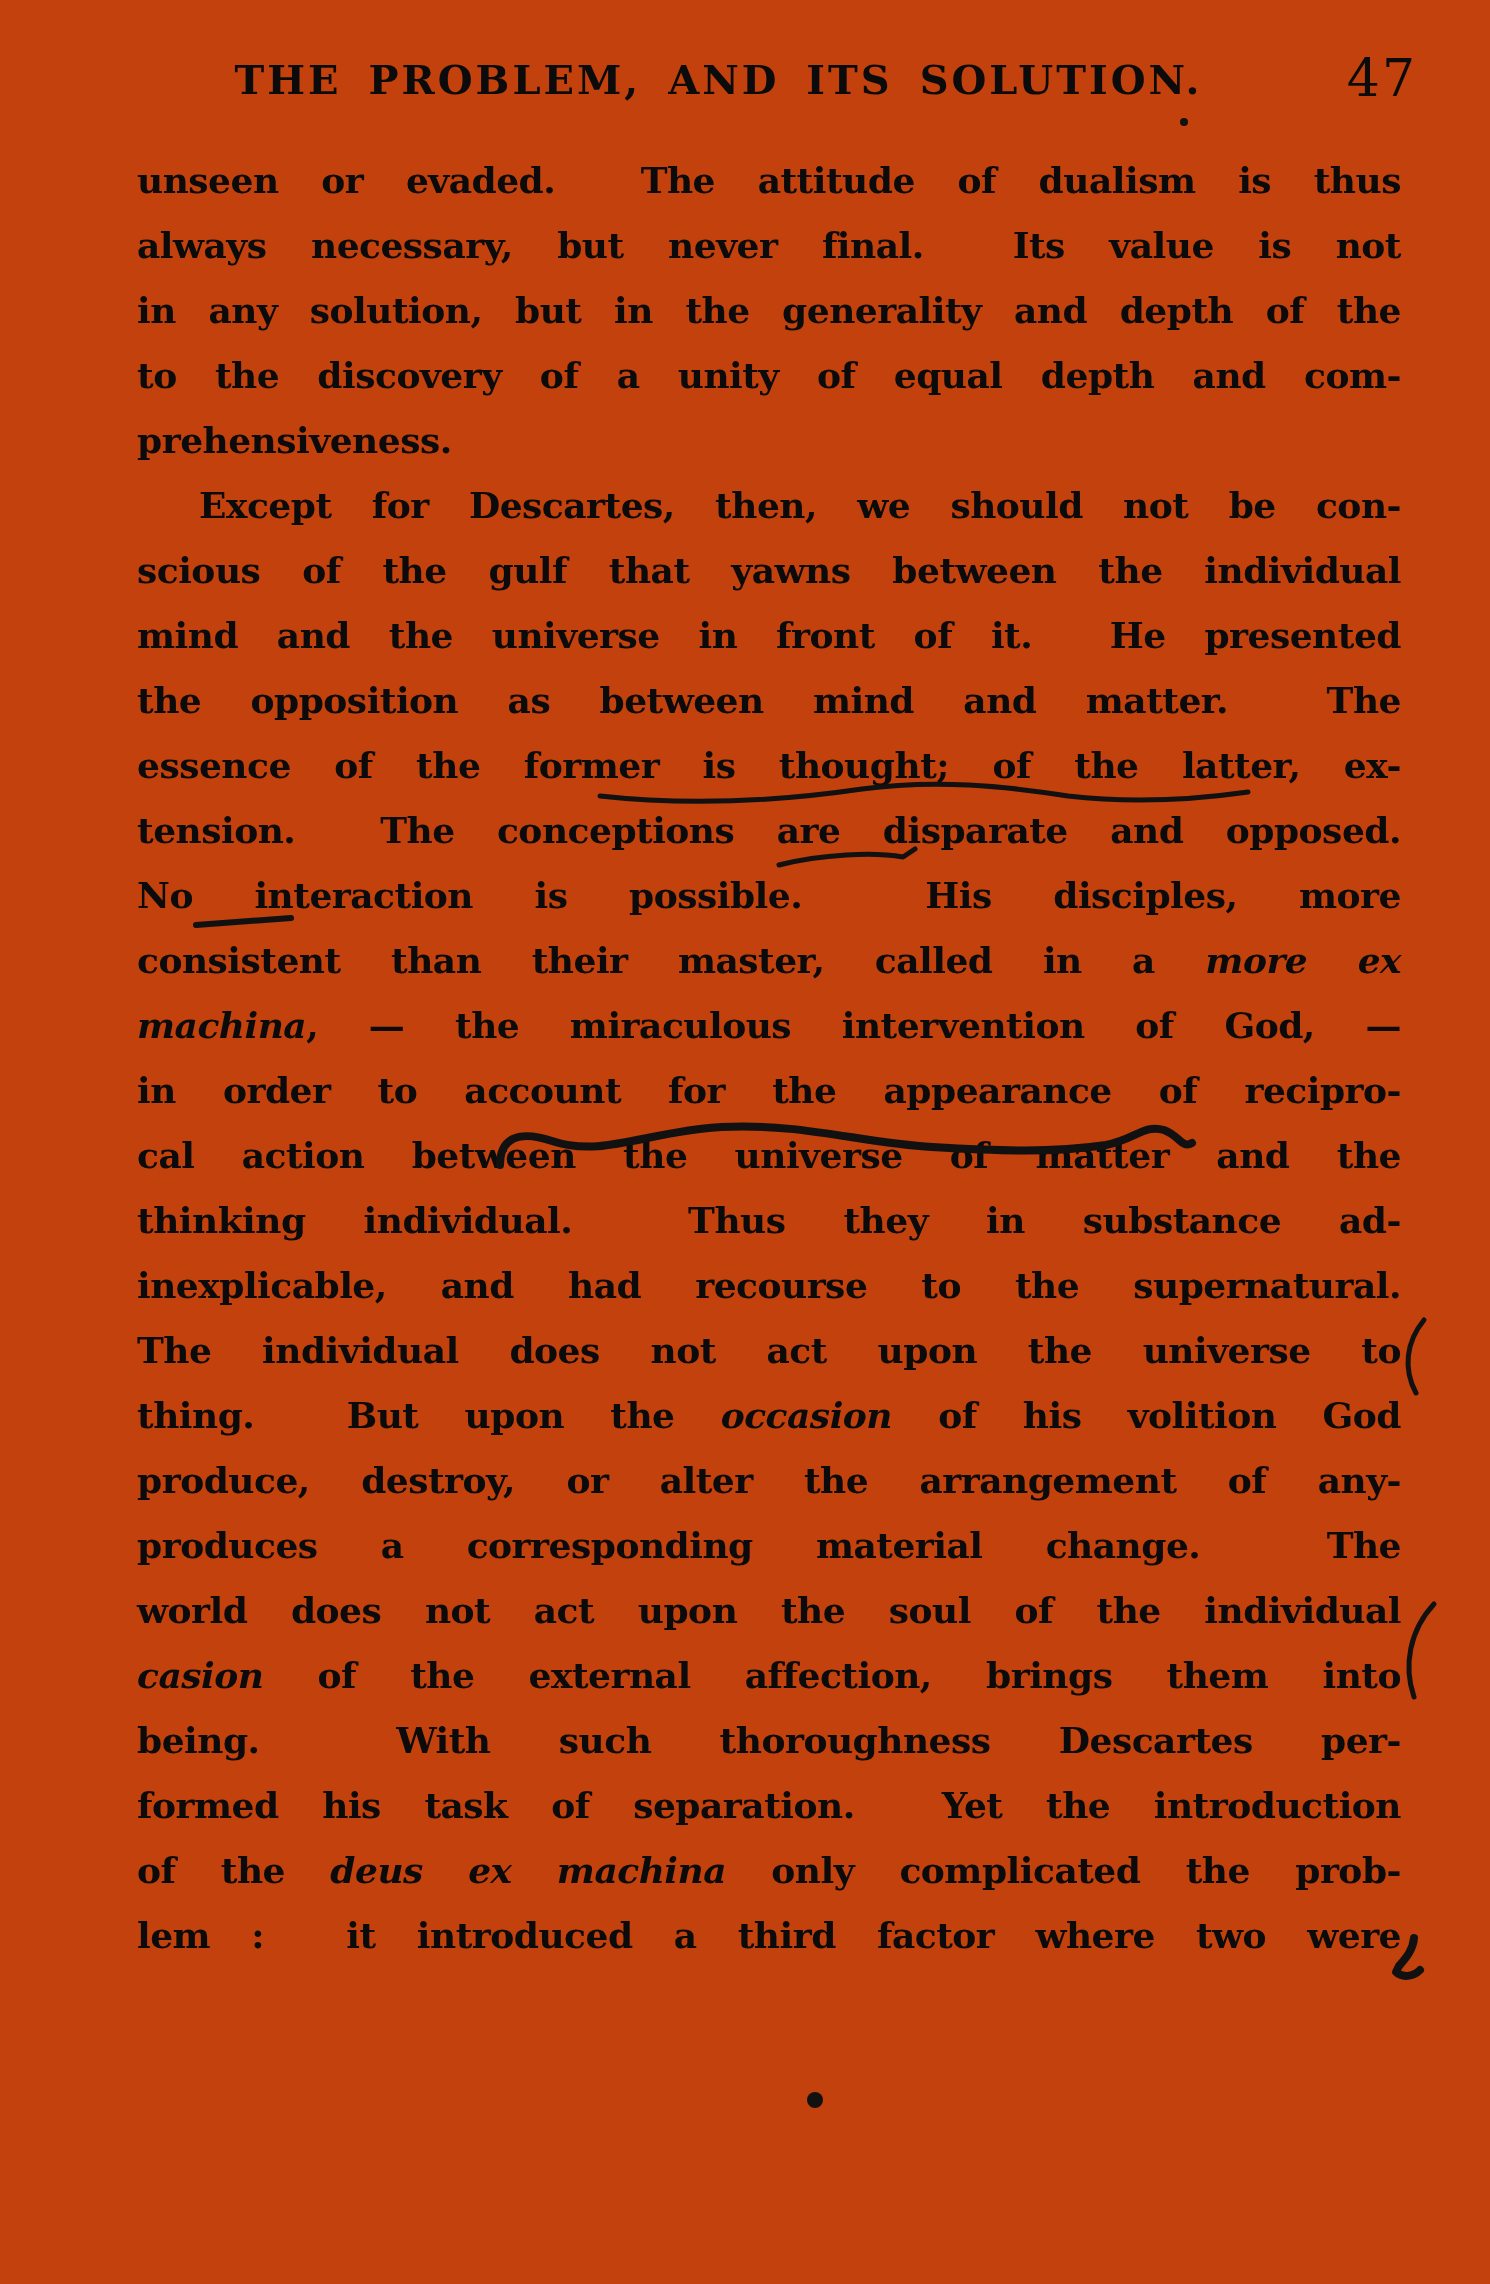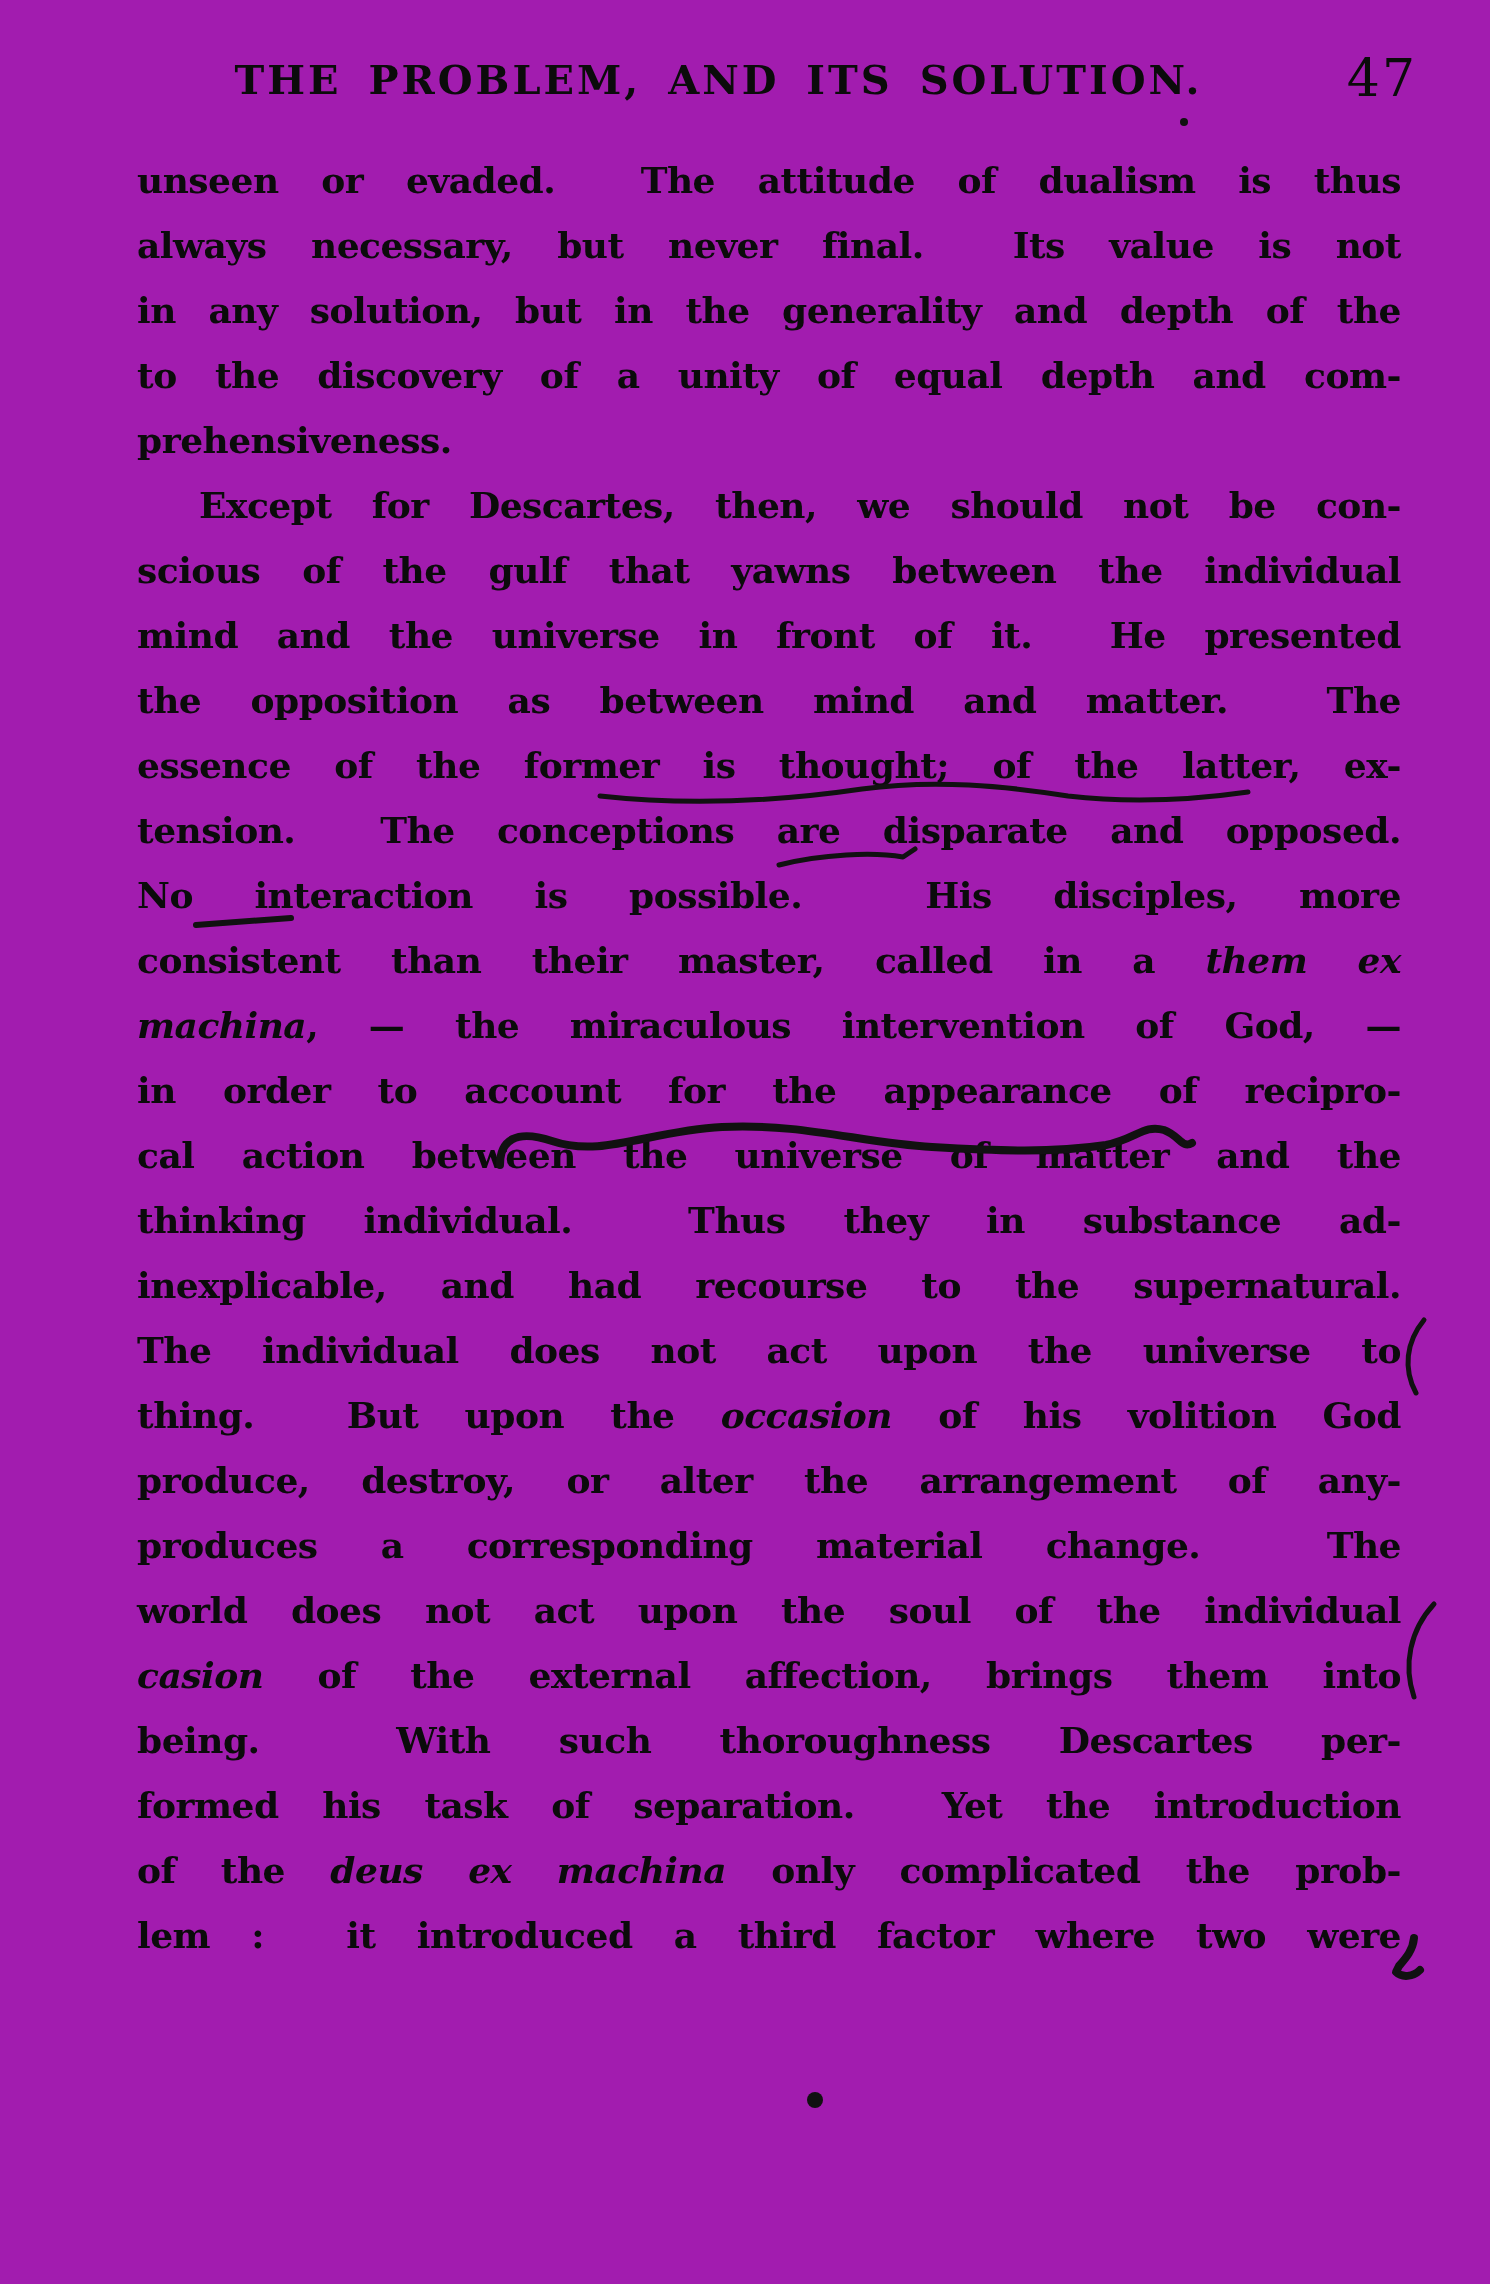--- a/index.html
+++ b/index.html
@@ -1,19 +1,19 @@
 <!DOCTYPE html>
 <html><head>
 <meta charset="utf-8">
 <style>
   html,body{margin:0;padding:0;background:#ffffff;}
   .page{
     position:relative;
     width:1490px;height:2284px;
-    background:#a21caf;
+    background:#c2410c;
     color:#0b0b0b;
     font-family:"DejaVu Serif","Liberation Serif",serif;
     overflow:hidden;
   }
   .running-header{
     position:absolute;top:50px;left:137px;width:1264px;height:70px;
   }
   .header-title{
     position:absolute;left:46%;transform:translateX(-50%);top:6px;
     font-weight:700;font-size:40px;letter-spacing:3px;word-spacing:10px;
@@ -60,21 +60,21 @@
       <div class="line"><span>in any solution, but in the generality and depth of the</span></div>
       <div class="line"><span>to the discovery of a unity of equal depth and com-</span></div>
       <div class="line endline"><span>prehensiveness.</span></div>
       <div class="line indent"><span>Except for Descartes, then, we should not be con-</span></div>
       <div class="line"><span>scious of the gulf that yawns between the individual</span></div>
       <div class="line"><span>mind and the universe in front of it.  He presented</span></div>
       <div class="line"><span>the opposition as between mind and matter.  The</span></div>
       <div class="line"><span>essence of the former is thought; of the latter, ex-</span></div>
       <div class="line"><span>tension.  The conceptions are disparate and opposed.</span></div>
       <div class="line"><span>No interaction is possible.  His disciples, more</span></div>
-      <div class="line"><span>consistent than their master, called in a </span><span class="it">them ex</span></div>
+      <div class="line"><span>consistent than their master, called in a </span><span class="it">more ex</span></div>
       <div class="line"><span class="it">machina</span><span>, — the miraculous intervention of God, —</span></div>
       <div class="line"><span>in order to account for the appearance of recipro-</span></div>
       <div class="line"><span>cal action between the universe of matter and the</span></div>
       <div class="line"><span>thinking individual.  Thus they in substance ad-</span></div>
       <div class="line"><span>inexplicable, and had recourse to the supernatural.</span></div>
       <div class="line"><span>The individual does not act upon the universe to</span></div>
       <div class="line"><span>thing.  But upon the </span><span class="it">occasion</span><span> of his volition God</span></div>
       <div class="line"><span>produce, destroy, or alter the arrangement of any-</span></div>
       <div class="line"><span>produces a corresponding material change.  The</span></div>
       <div class="line"><span>world does not act upon the soul of the individual</span></div>

